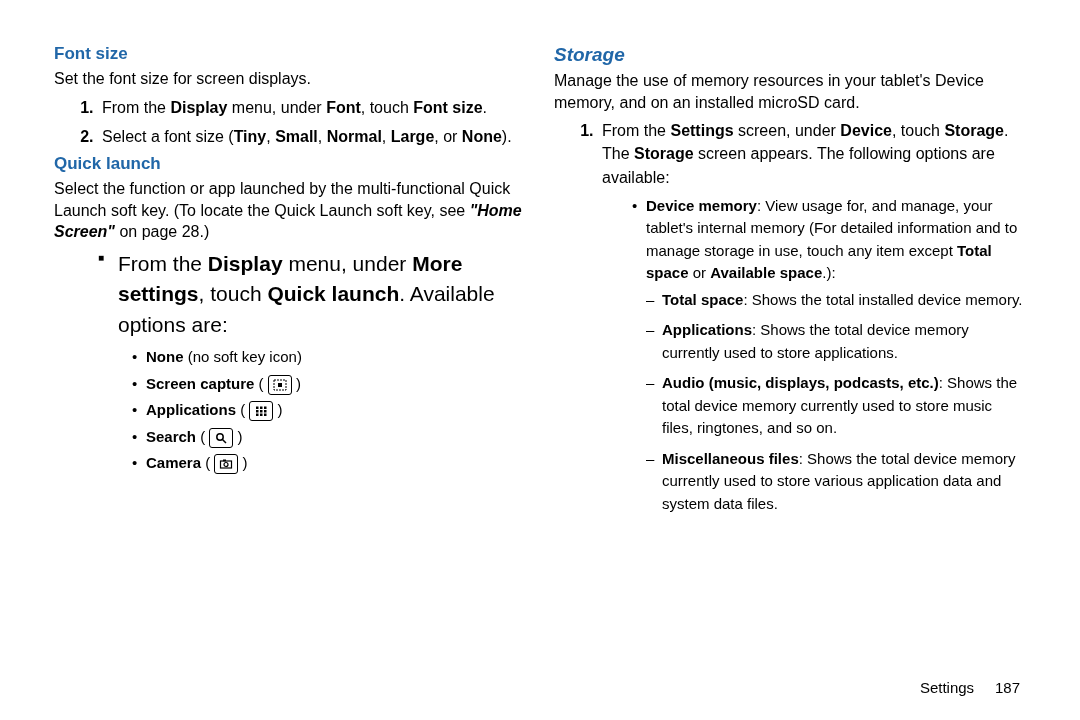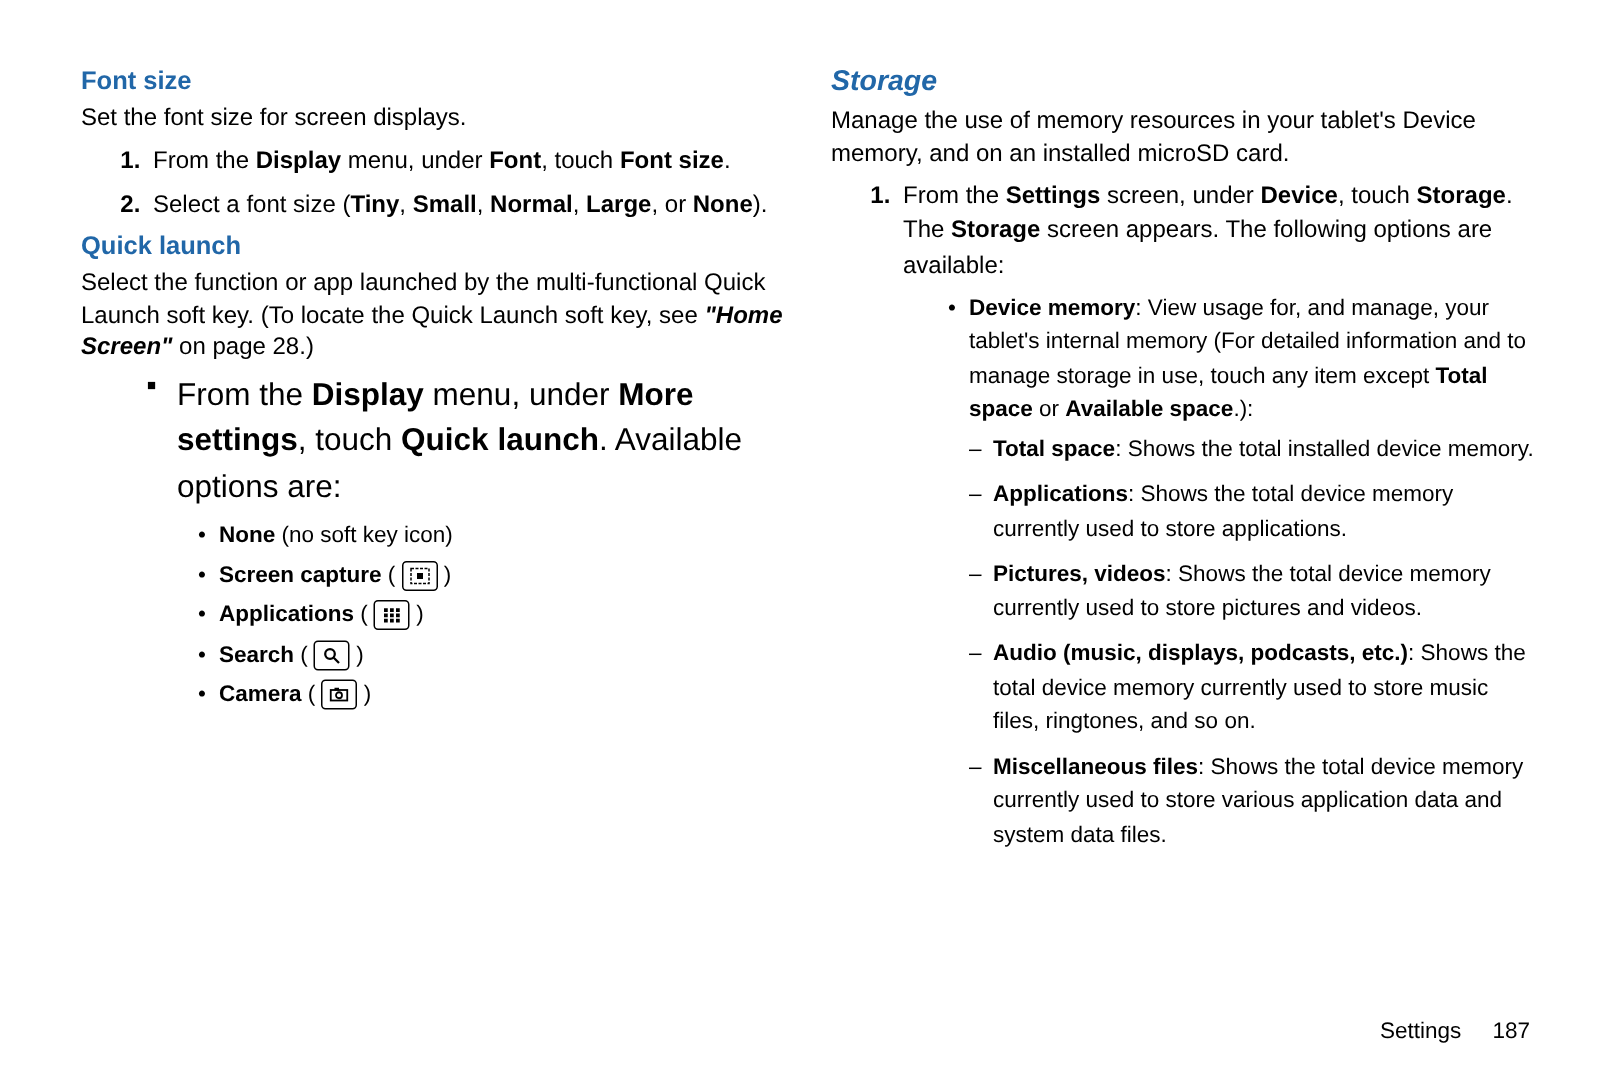--- a/index.html
+++ b/index.html
@@ -118,21 +118,20 @@
       </li>
     </ol>
     <ul class="sub-ul cond">
       <li>
         <span class="b">Device memory</span><span>: View usage for, and manage, your tablet's internal memory (For detailed information and to manage storage in use, touch any item except </span><span class="b">Total space</span><span> or </span><span class="b">Available space</span><span>.):</span>
       </li>
     </ul>
     <ul class="dash-ul">
       <li><span class="b">Total space</span><span>: Shows the total installed device memory.</span></li>
       <li><span class="b">Applications</span><span>: Shows the total device memory currently used to store applications.</span></li>
-      <li><span class="b">Pictures, videos</span><span>: Shows the total device memory currently used to store pictures and videos.</span></li>
       <li><span class="b">Audio (music, displays, podcasts, etc.)</span><span>: Shows the total device memory currently used to store music files, ringtones, and so on.</span></li>
       <li><span class="b">Miscellaneous files</span><span>: Shows the total device memory currently used to store various application data and system data files.</span></li>
     </ul>
   </div>
 </div>
 
 <div class="footer">
   <span>Settings</span>&nbsp;&nbsp;&nbsp;&nbsp;&nbsp;<span>187</span>
 </div>
 

